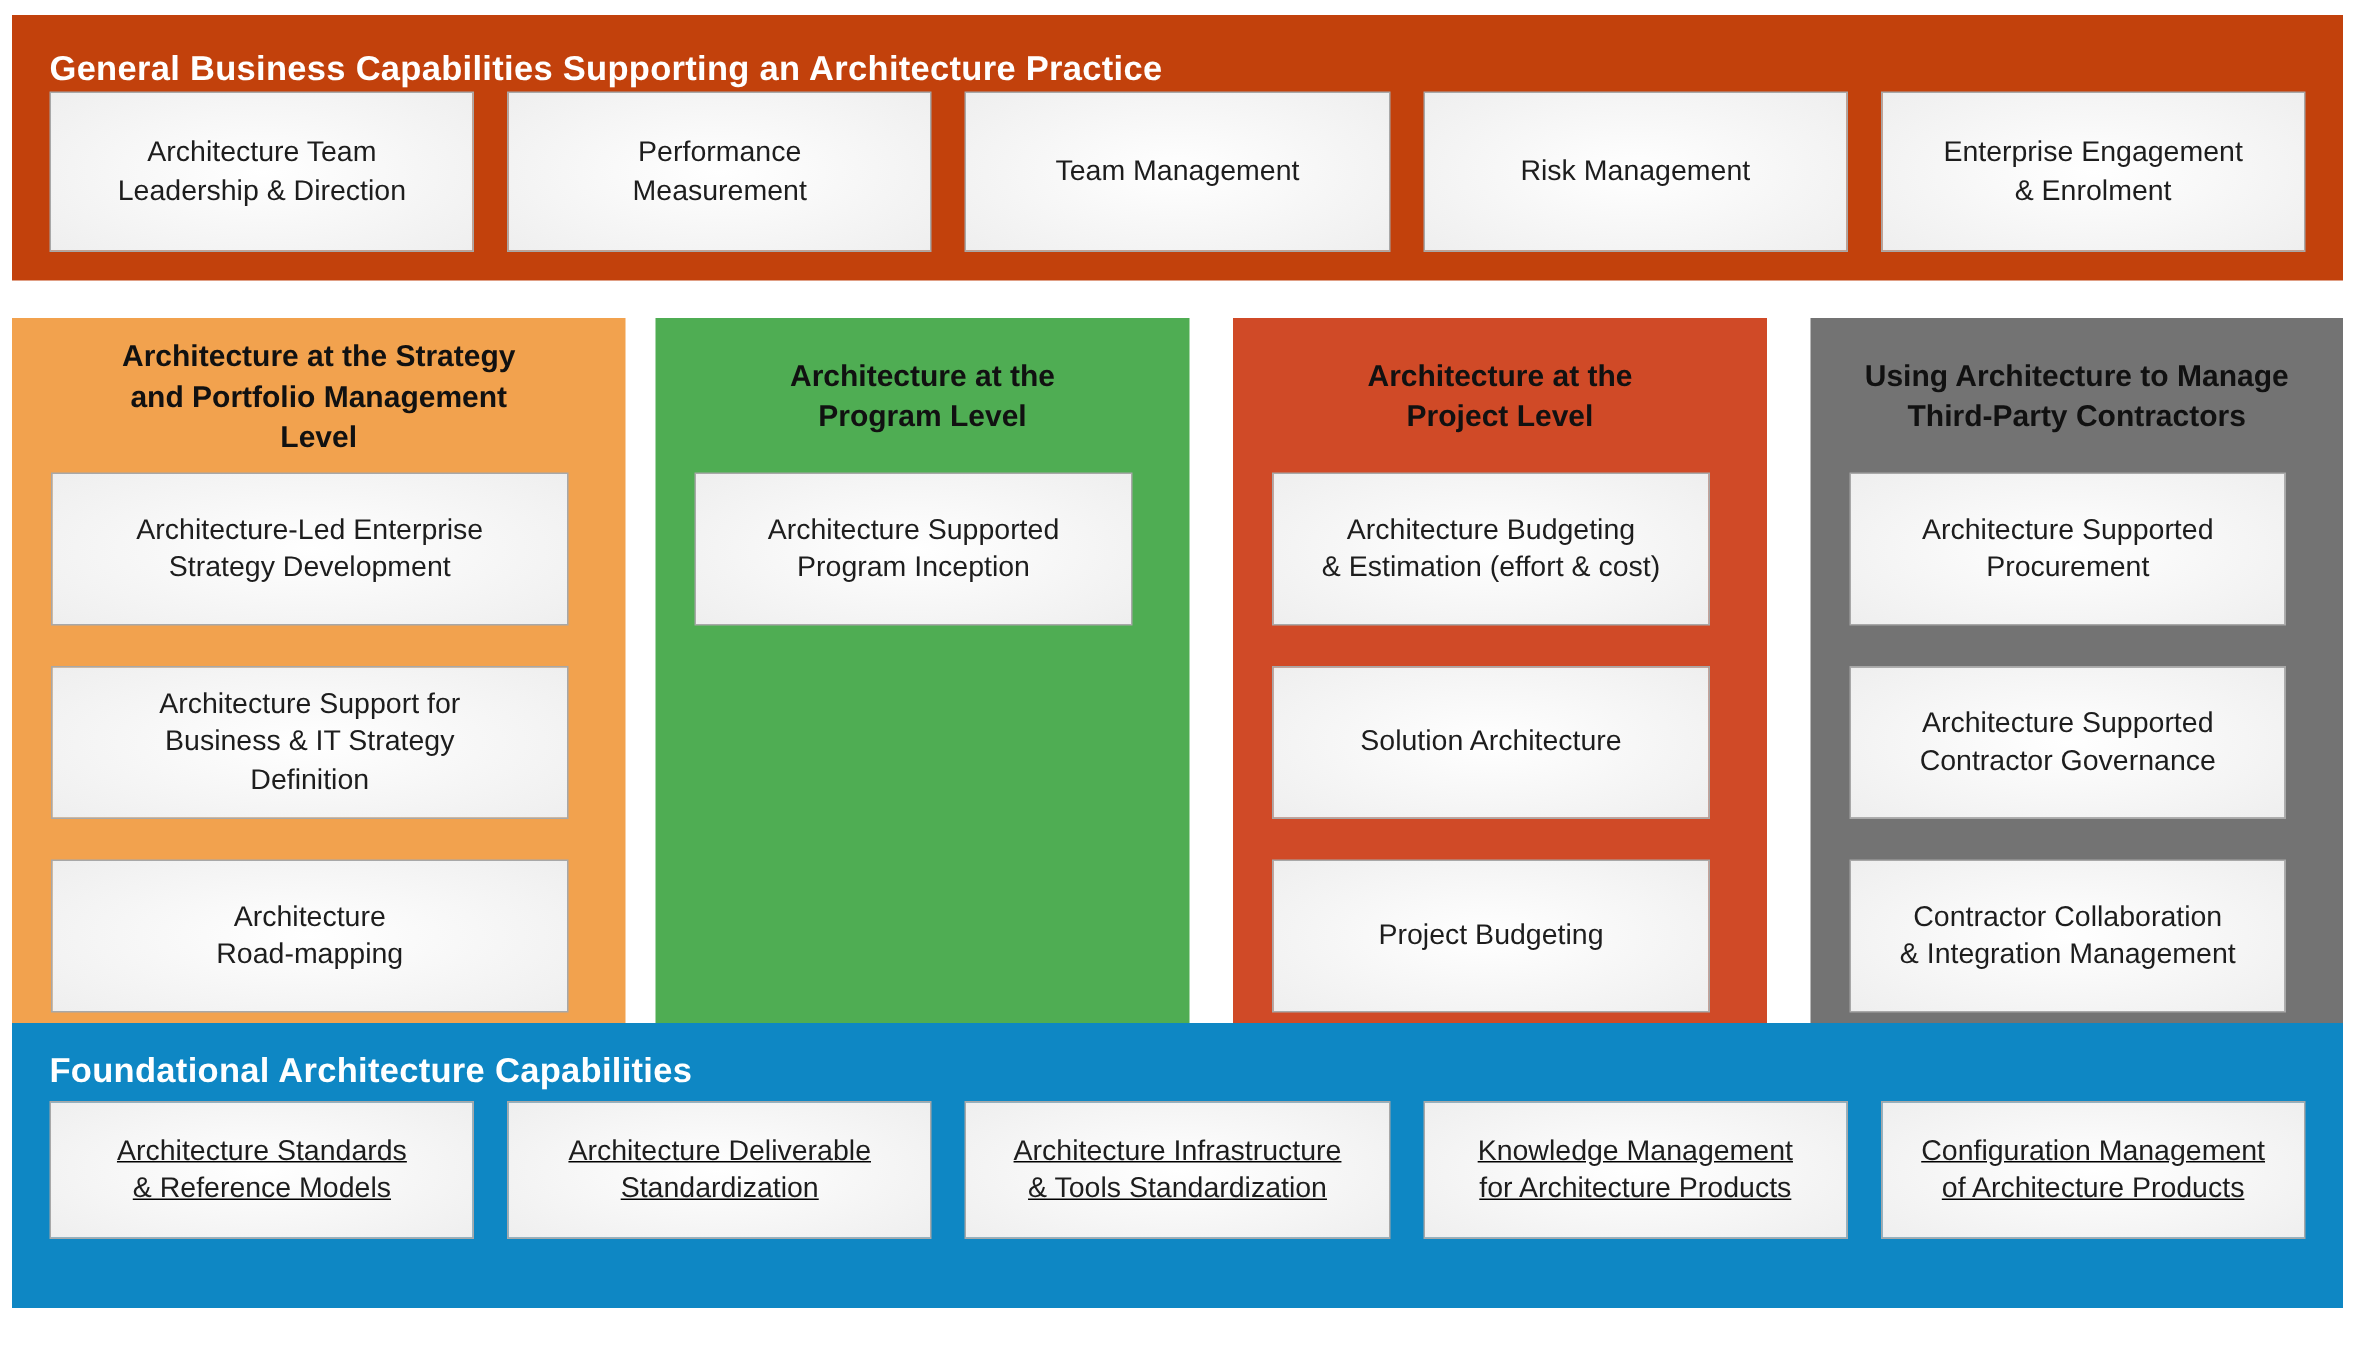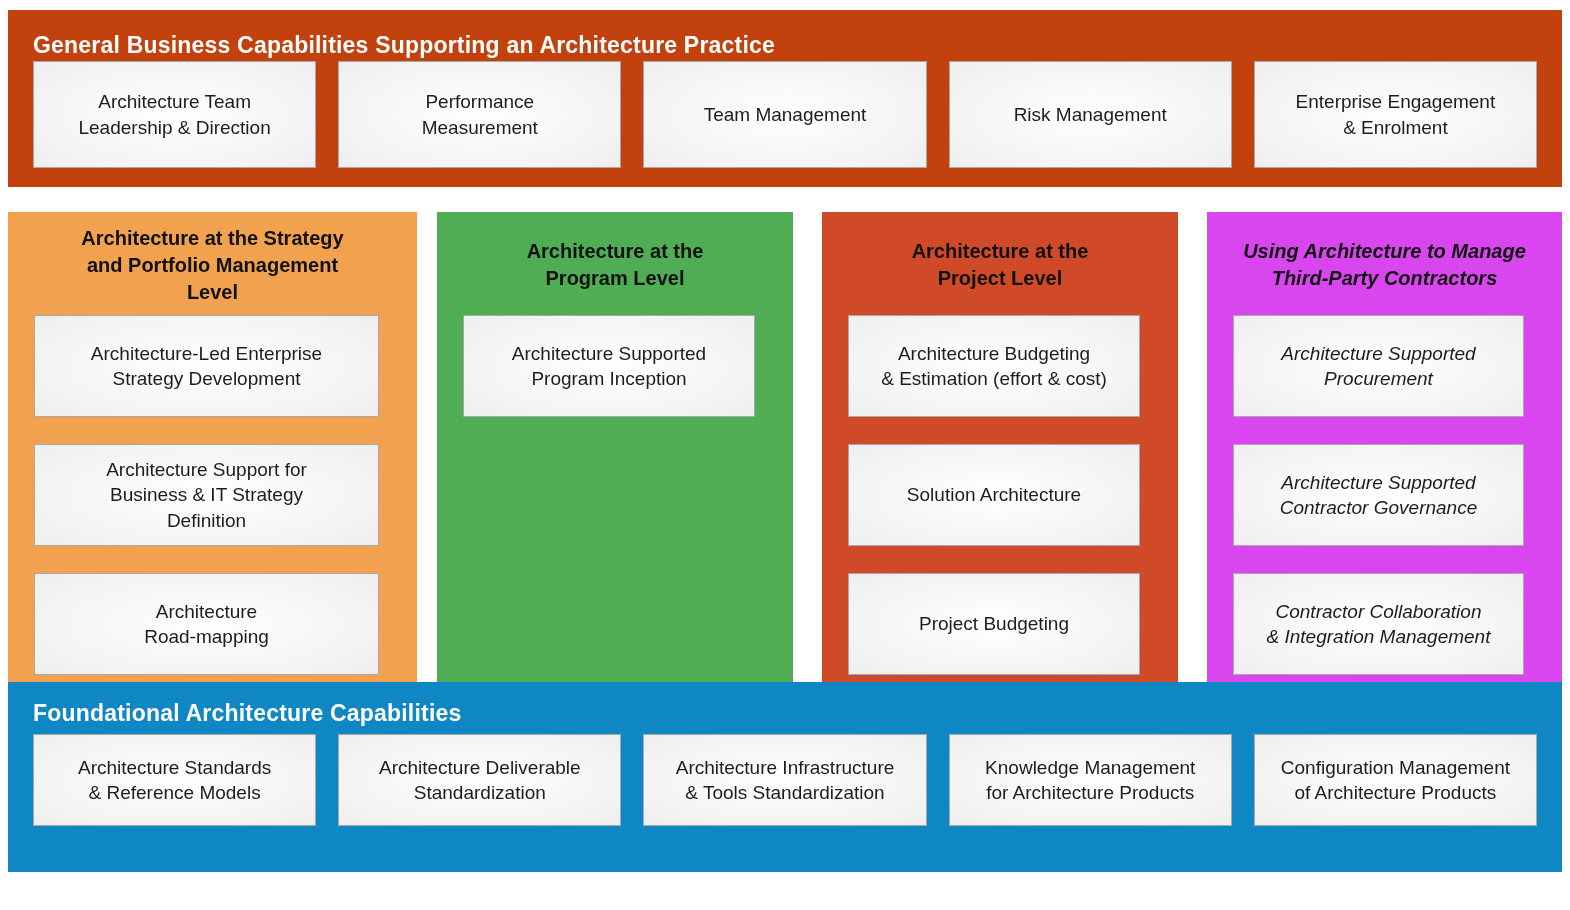--- a/index.html
+++ b/index.html
@@ -32,21 +32,21 @@
   .band-top .band-title { top: 22px; }
   .band-bottom .band-title { top: 18px; }
   .band-boxes {
     position: absolute;
     left: 25px;
     width: 1504px;
     display: flex;
     gap: 22px;
   }
   .band-top .band-boxes { top: 51px; height: 107px; }
-  .band-bottom .band-boxes { top: 52px; height: 92px; }
+  .band-bottom .band-boxes { top: 52px; height: 92px; text-decoration: underline; }
   .gbox {
     flex: 1;
     display: flex;
     align-items: center;
     justify-content: center;
     text-align: center;
     background: radial-gradient(ellipse 120% 130% at 50% 50%, #ffffff 0%, #efefef 55%, #d2d2d2 100%);
     border: 1px solid #a8a8a8;
     color: #1d1d1d;
     font-size: 19px;
@@ -136,21 +136,21 @@
     <div class="col-title">Architecture at the
 Project Level</div>
     <div class="col-boxes">
       <div class="gbox col-box">Architecture Budgeting
 &amp; Estimation (effort &amp; cost)</div>
       <div class="gbox col-box">Solution Architecture</div>
       <div class="gbox col-box">Project Budgeting</div>
     </div>
   </div>
 
-  <div class="col col-magenta" style="background: #d946ef; font-style: italic;">
+  <div class="col col-magenta" style="background: #737373;">
     <div class="col-title">Using Architecture to Manage
 Third-Party Contractors</div>
     <div class="col-boxes">
       <div class="gbox col-box">Architecture Supported
 Procurement</div>
       <div class="gbox col-box">Architecture Supported
 Contractor Governance</div>
       <div class="gbox col-box">Contractor Collaboration
 &amp; Integration Management</div>
     </div>

